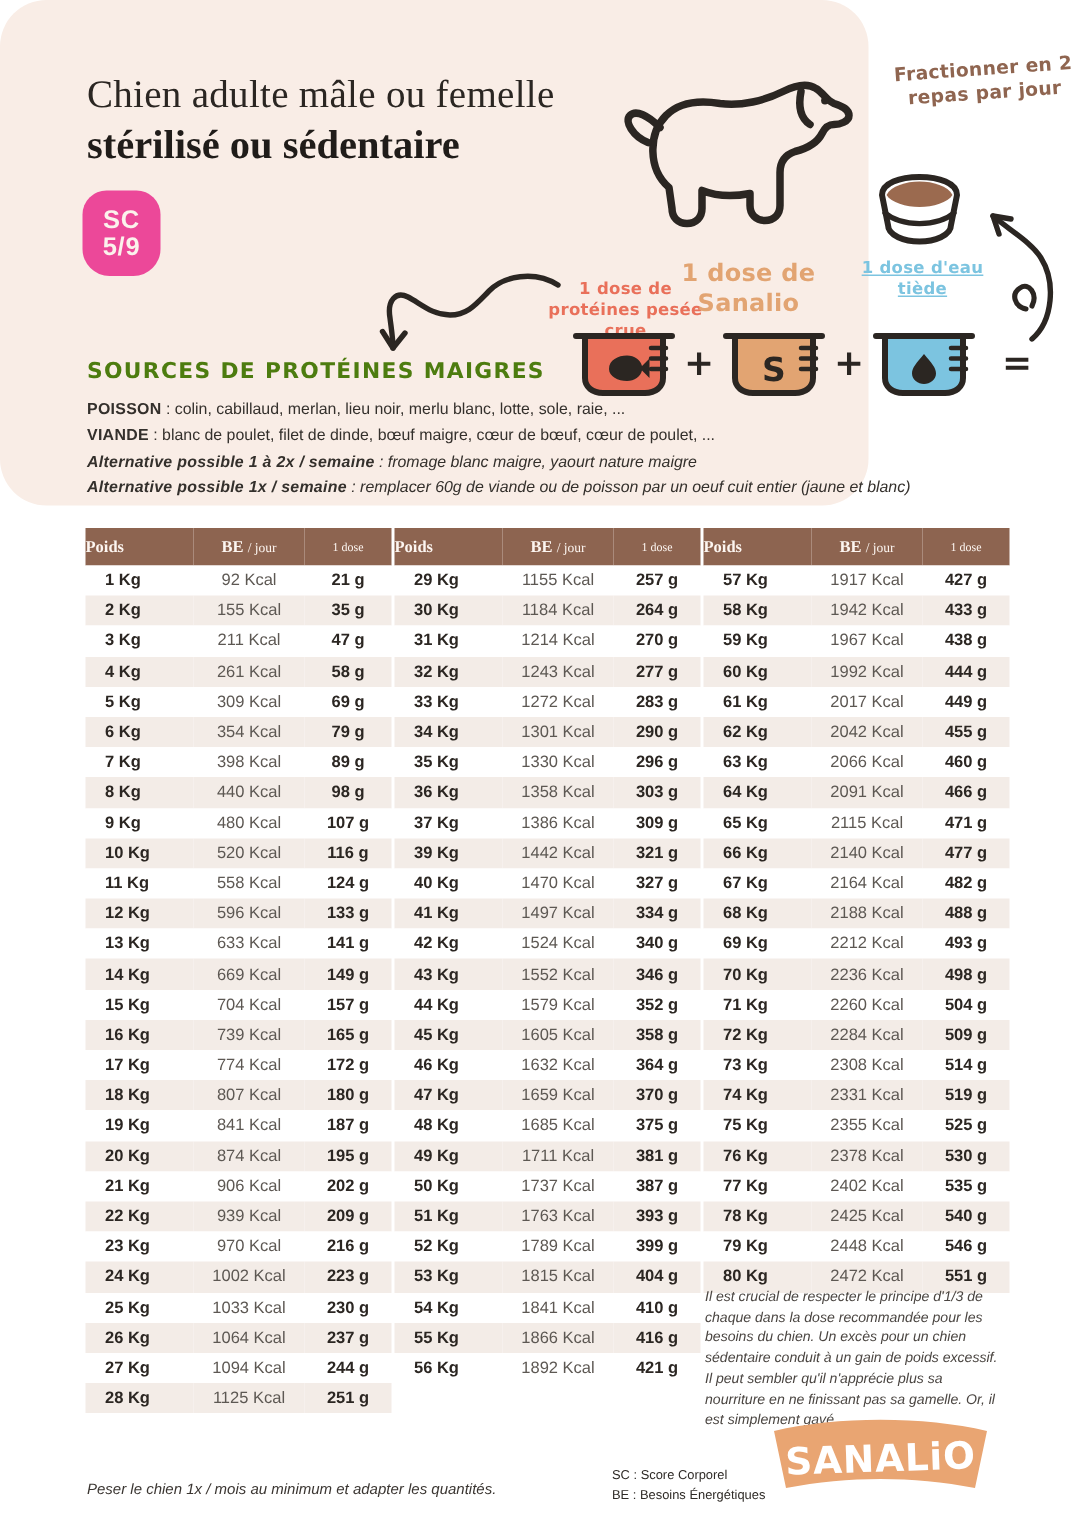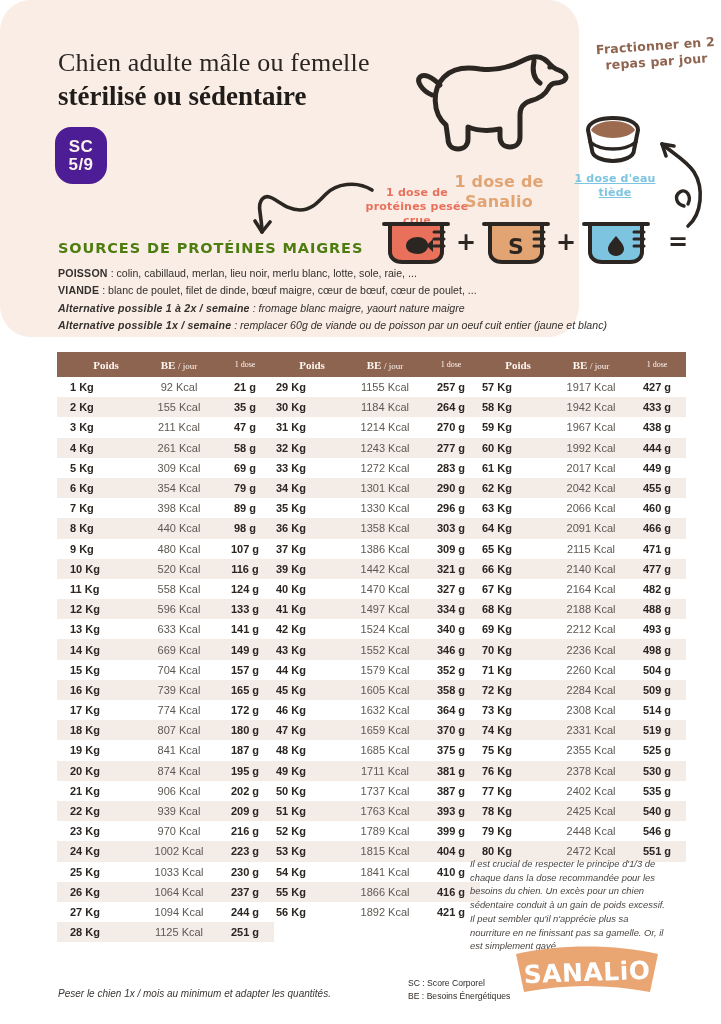--- a/index.html
+++ b/index.html
@@ -19,21 +19,21 @@
   #title-line1{
     font-family:"Liberation Serif","DejaVu Serif",serif;
     font-size:26px;letter-spacing:.2px;color:#2b2622;line-height:1.15;
   }
   #title-line2{
     font-family:"Liberation Serif","DejaVu Serif",serif;
     font-size:27px;font-weight:bold;color:#201c19;line-height:1.15;margin-top:3px;
   }
   #sc-badge{
     position:absolute;left:55px;top:127px;width:52px;height:57px;
-    background:#4c1d95;border-radius:16px 16px 18px 18px;
+    background:#ec4899;border-radius:16px 16px 18px 18px;
     display:flex;flex-direction:column;align-items:center;justify-content:center;
     color:#fbf2ec;font-weight:bold;line-height:1.05;
   }
   #sc-badge .sc-t{font-size:17px;letter-spacing:.5px;}
   #sc-badge .sc-b{font-size:17px;letter-spacing:.5px;}
 
   
   #dog-art{position:absolute;left:410px;top:33px;width:180px;height:140px;}
   #bowl-art{position:absolute;left:578px;top:112px;width:70px;height:55px;}
   #arrow-curve{position:absolute;left:640px;top:118px;width:70px;height:115px;}
@@ -78,21 +78,21 @@
   
   .tbl{position:absolute;top:352px;width:204px;}
   #tbl-1{left:57px;}
   #tbl-2{left:263px;}
   #tbl-3{left:469px;}
   table{border-collapse:collapse;width:204px;table-layout:fixed;}
   thead th{
     background:#8d6450;color:#fdf6f1;height:25px;padding:0;
     font-size:10.5px;font-weight:bold;
   }
-  thead th.h-poids{width:72px;text-align:center;padding-left:13px;font-family:"Liberation Serif",serif;font-size:11px;}
+  thead th.h-poids{width:72px;text-align:left;font-family:"Liberation Serif",serif;font-size:11px;}
   thead th.h-be{width:74px;text-align:center;font-family:"Liberation Serif",serif;font-size:11px;}
   thead th.h-be .sub{font-weight:normal;font-size:9px;}
   thead th.h-dose{width:58px;text-align:center;font-size:8px;font-family:"Liberation Serif",serif;font-weight:normal;}
   tbody tr{height:20.2px;}
   tbody tr:nth-child(even){background:#f3ece7;}
   tbody tr:nth-child(odd){background:#ffffff;}
   tbody td{padding:0;font-size:11px;vertical-align:middle;}
   td.c-poids{text-align:left;padding-left:13px;font-weight:bold;color:#2b2622;}
   td.c-be{text-align:center;color:#5d5853;}
   td.c-dose{text-align:center;font-weight:bold;color:#2b2622;}

